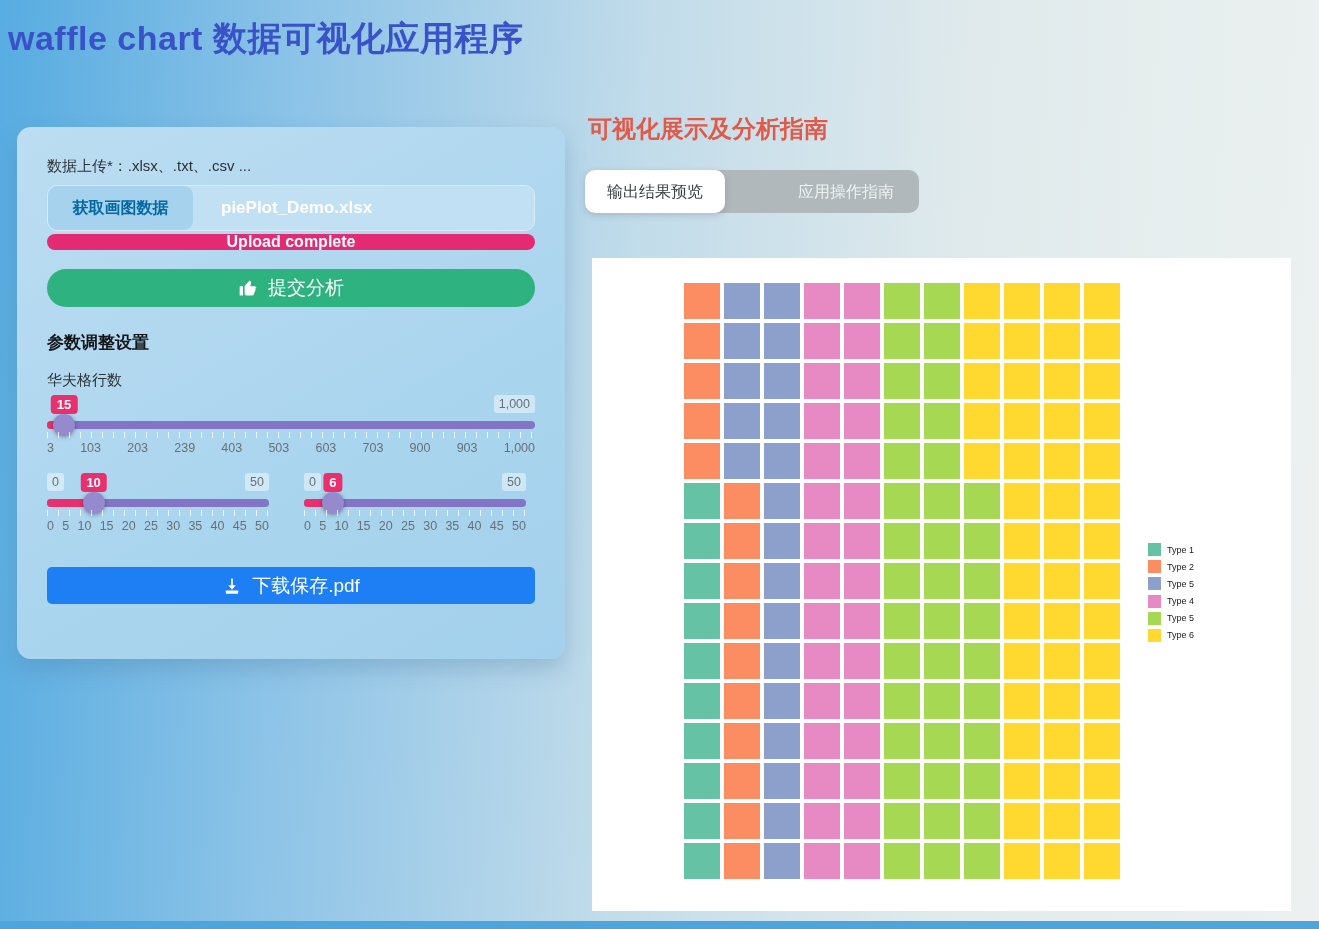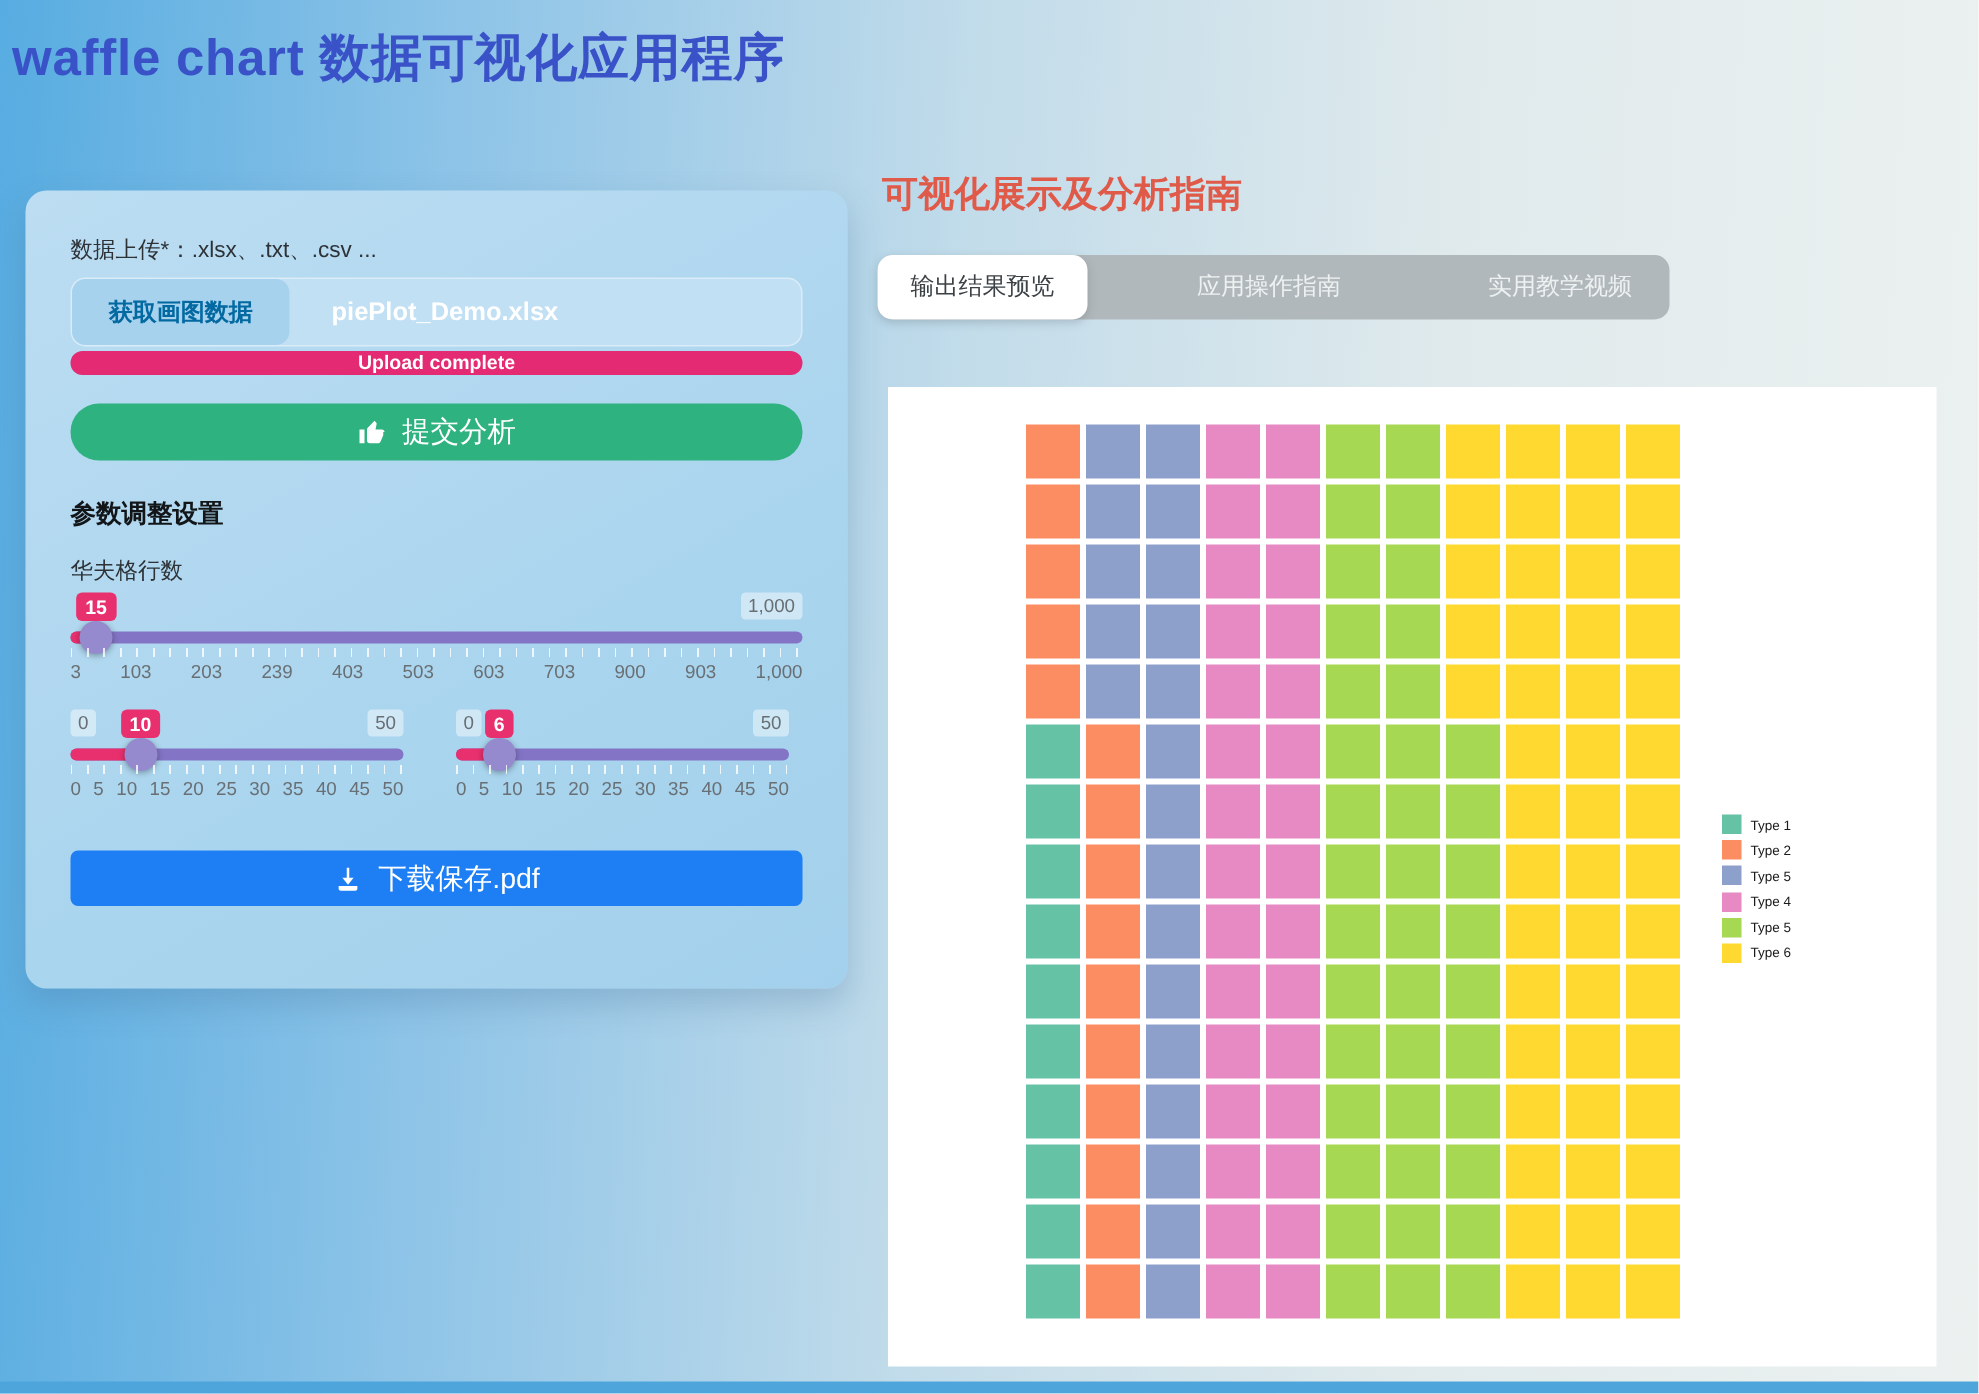--- a/index.html
+++ b/index.html
@@ -31,21 +31,21 @@
     width:145px; background:#a7d2ee; border-radius:9px; cursor:pointer;
     display:flex; align-items:center; justify-content:center;
     color:#0369a1; font-size:16px; font-weight:700;
   }
   .file-name {
     flex:1; display:flex; align-items:center; padding-left:28px;
     color:#fff; font-size:17px; font-weight:700;
   }
   .progress {
     margin-top:3px; height:16px; border-radius:8px; background:#e32a72;
-    color:#fff; font-size:13px; font-weight:700; text-align:center; line-height:16px;
+    color:#fff; font-size:16px; font-weight:700; text-align:center; line-height:16px;
   }
   .submit-btn {
     margin-top:19px; width:100%; height:38px; border:none; border-radius:19px;
     background:#2eb280; color:#fff; font-size:19px; cursor:pointer;
     display:flex; align-items:center; justify-content:center; gap:10px;
     font-family:inherit;
   }
   .params-heading { margin-top:24px; font-size:17px; font-weight:800; color:#131619; }
   .slider-label { margin-top:17px; font-size:15px; color:#2d3237; }
   .pdf-labels { display:flex; margin-top:20px; }
@@ -240,21 +240,20 @@
     </span>
     <span>下载保存.pdf</span>
   </button>
 </aside>
 
 <h2 class="main-heading">可视化展示及分析指南</h2>
 
 <nav class="tabbar">
   <div class="tab active">输出结果预览</div>
   <div class="tab">应用操作指南</div>
-  <div class="tab">实用教学视频</div>
 </nav>
 
 <section class="chart-panel">
   <div class="waffle-grid">
       <div class="waffle-cell" style="background: rgb(252, 141, 98);"></div>
       <div class="waffle-cell" style="background: rgb(141, 160, 203);"></div>
       <div class="waffle-cell" style="background: rgb(141, 160, 203);"></div>
       <div class="waffle-cell" style="background: rgb(231, 138, 195);"></div>
       <div class="waffle-cell" style="background: rgb(231, 138, 195);"></div>
       <div class="waffle-cell" style="background: rgb(166, 216, 84);"></div>

